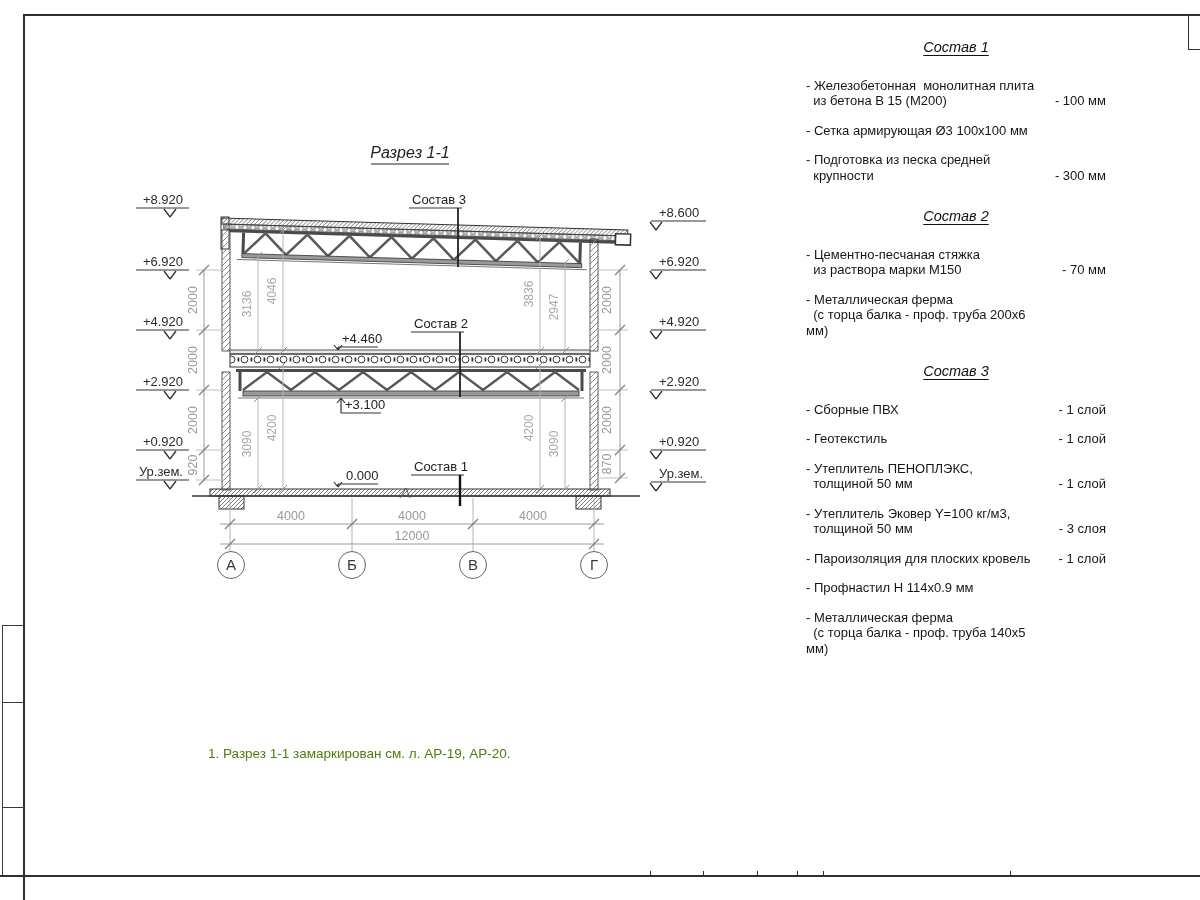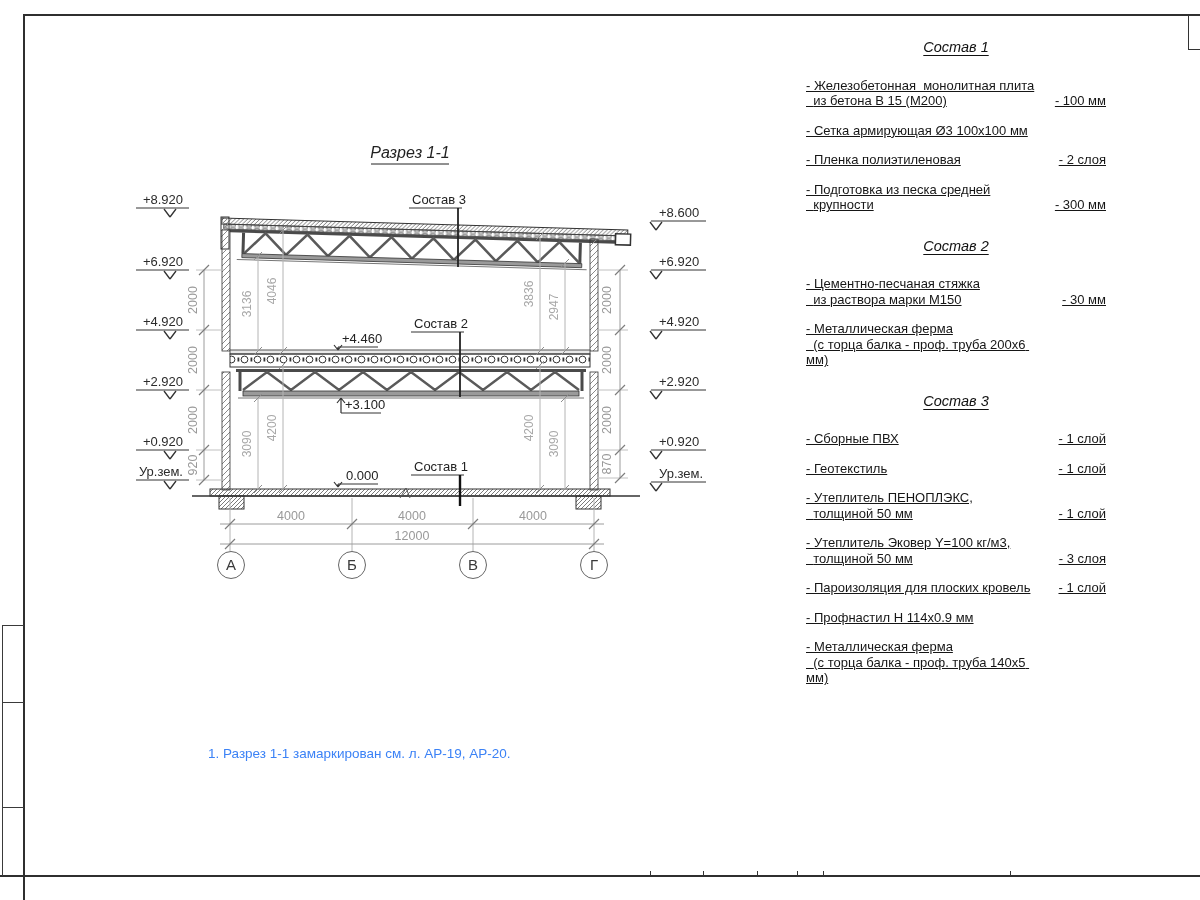--- a/index.html
+++ b/index.html
@@ -11,27 +11,27 @@
   .footer-line{position:absolute;left:0;top:875px;width:1200px;height:0;border-top:2px solid #2f2f2f;}
   .cell-left-edge{position:absolute;left:2px;top:625px;width:0;height:251px;border-left:1.5px solid #3a3a3a;}
   .cell-div{position:absolute;left:2px;width:22px;height:0;border-top:1.5px solid #3a3a3a;}
   .corner-box{position:absolute;left:1188px;top:15px;width:24px;height:33px;border:1.5px solid #333;background:#fff;}
   .footer-tick{position:absolute;top:871px;width:0;height:5px;border-left:1.5px solid #333;}
 
   
   .spec-panel{position:absolute;left:806px;top:33px;width:300px;font-size:13px;line-height:15.5px;color:#161616;}
   .spec-heading{font-style:italic;font-size:14.5px;text-align:center;text-decoration:underline;
                 text-underline-offset:3px;margin:0 0 0 0;color:#111;}
-  .spec-items{margin-top:22px;text-decoration:underline;}
+  .spec-items{margin-top:22px;}
   .spec-item{display:flex;justify-content:space-between;align-items:flex-end;margin-bottom:14px;}
   .spec-item-text{white-space:pre-wrap;max-width:240px;}
   .spec-item-value{white-space:nowrap;padding-left:6px;}
   .sec-gap{margin-top:26px;}
 
-  .note{position:absolute;left:208px;top:746px;font-size:13.5px;color:#3b82f6;}
+  .note{position:absolute;left:208px;top:746px;font-size:13.5px;color:#4d7c0f;}
 
   .drawing{position:absolute;left:110px;top:132px;}
 
   svg text{font-family:"Liberation Sans", sans-serif;}
   .t-title{font-size:16px;font-style:italic;fill:#222;}
   .t-elev{font-size:13px;fill:#2b2b2b;}
   .t-lbl{font-size:13px;fill:#222;}
   .t-dim{font-size:12.5px;fill:#999;}
   .t-dimi{font-size:12px;fill:#a8a8a8;}
   .t-axis{font-size:15px;fill:#3a3a3a;}
@@ -272,36 +272,32 @@
       <div class="spec-item">
         <div class="spec-item-text">- Железобетонная  монолитная плита
   из бетона В 15 (М200)</div>
         <div class="spec-item-value">- 100 мм</div>
       </div>
       <div class="spec-item">
         <div class="spec-item-text">- Сетка армирующая Ø3 100х100 мм</div>
         <div class="spec-item-value"></div>
       </div>
       <div class="spec-item">
-        <div class="spec-item-text">- Пленка полиэтиленовая</div>
-        <div class="spec-item-value">-  2 слоя</div>
-      </div>
-      <div class="spec-item">
         <div class="spec-item-text">- Подготовка из песка средней
   крупности</div>
         <div class="spec-item-value">- 300 мм</div>
       </div>
     </div>
 
     <div class="spec-heading sec-gap">Состав 2</div>
     <div class="spec-items">
       <div class="spec-item">
         <div class="spec-item-text">- Цементно-песчаная стяжка
   из раствора марки М150</div>
-        <div class="spec-item-value">- 30 мм</div>
+        <div class="spec-item-value">- 70 мм</div>
       </div>
       <div class="spec-item">
         <div class="spec-item-text">- Металлическая ферма
   (с торца балка - проф. труба 200х6 мм)</div>
         <div class="spec-item-value"></div>
       </div>
     </div>
 
     <div class="spec-heading sec-gap">Состав 3</div>
     <div class="spec-items">

